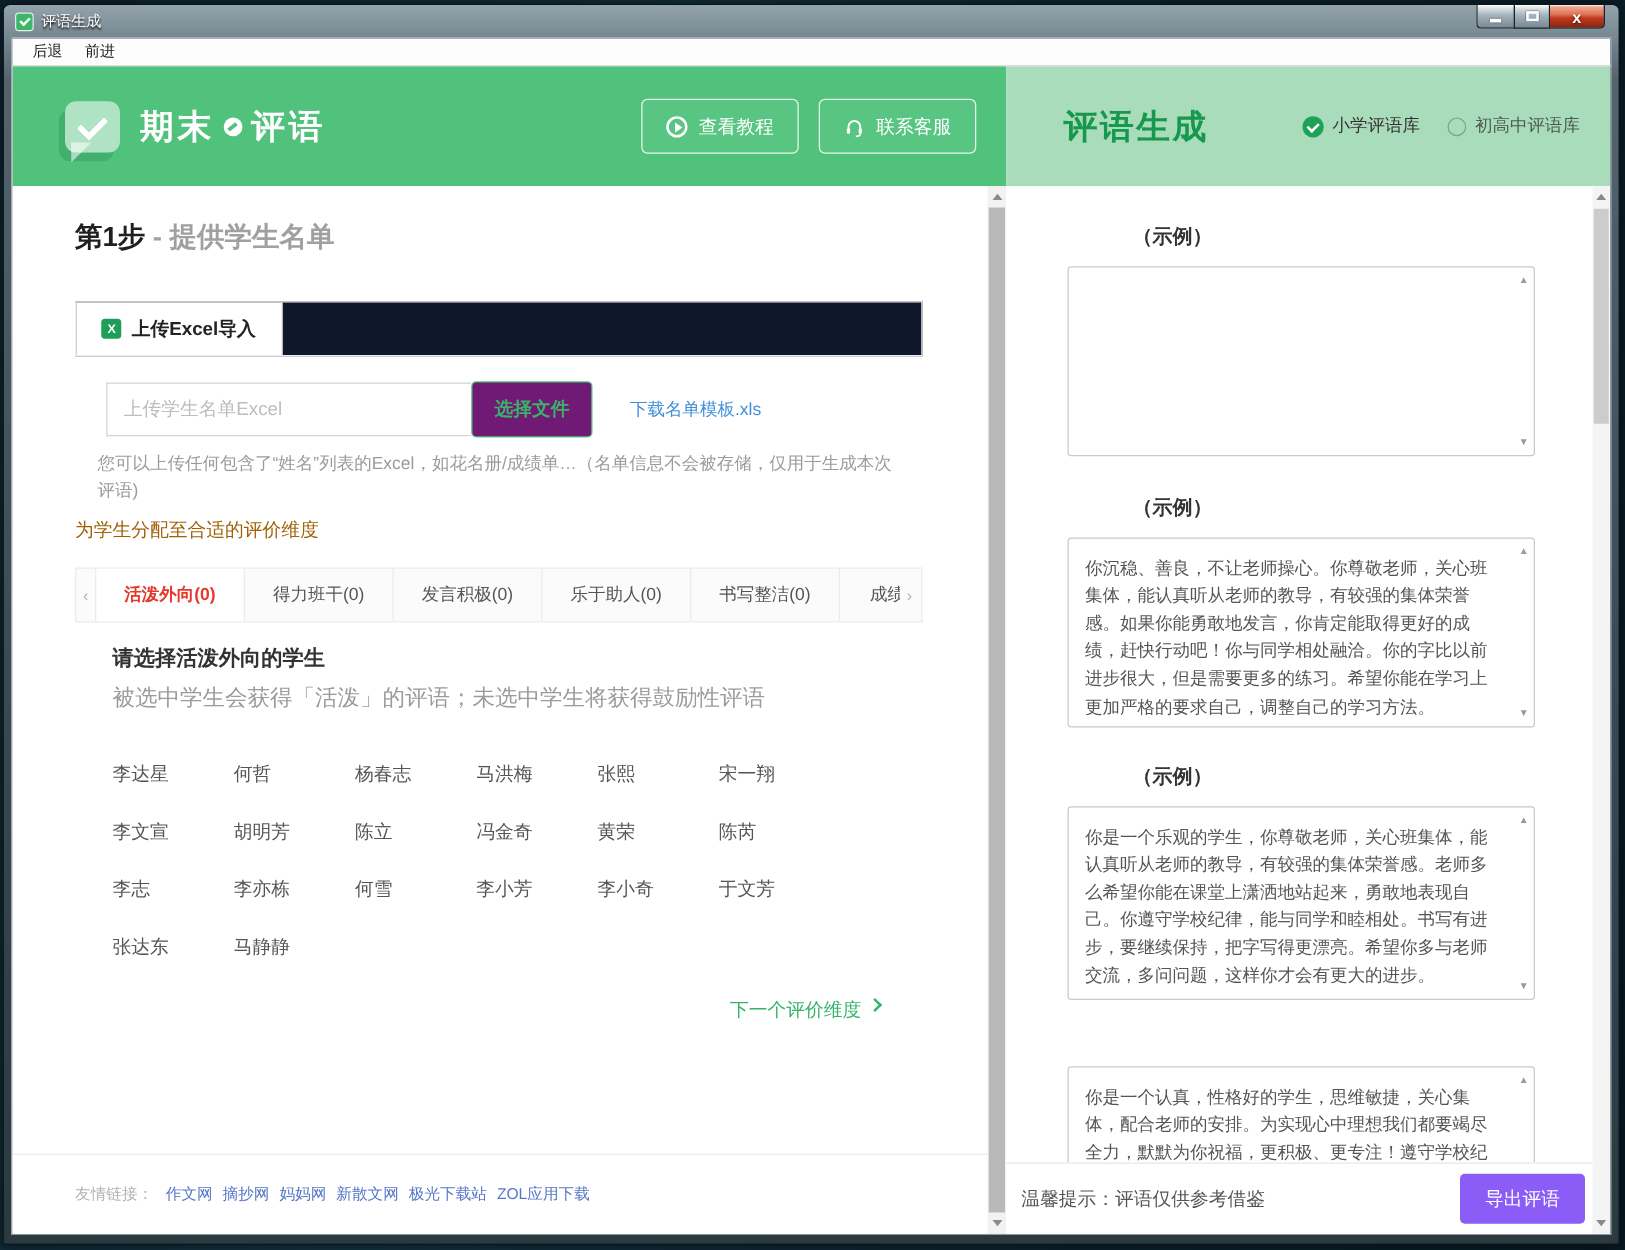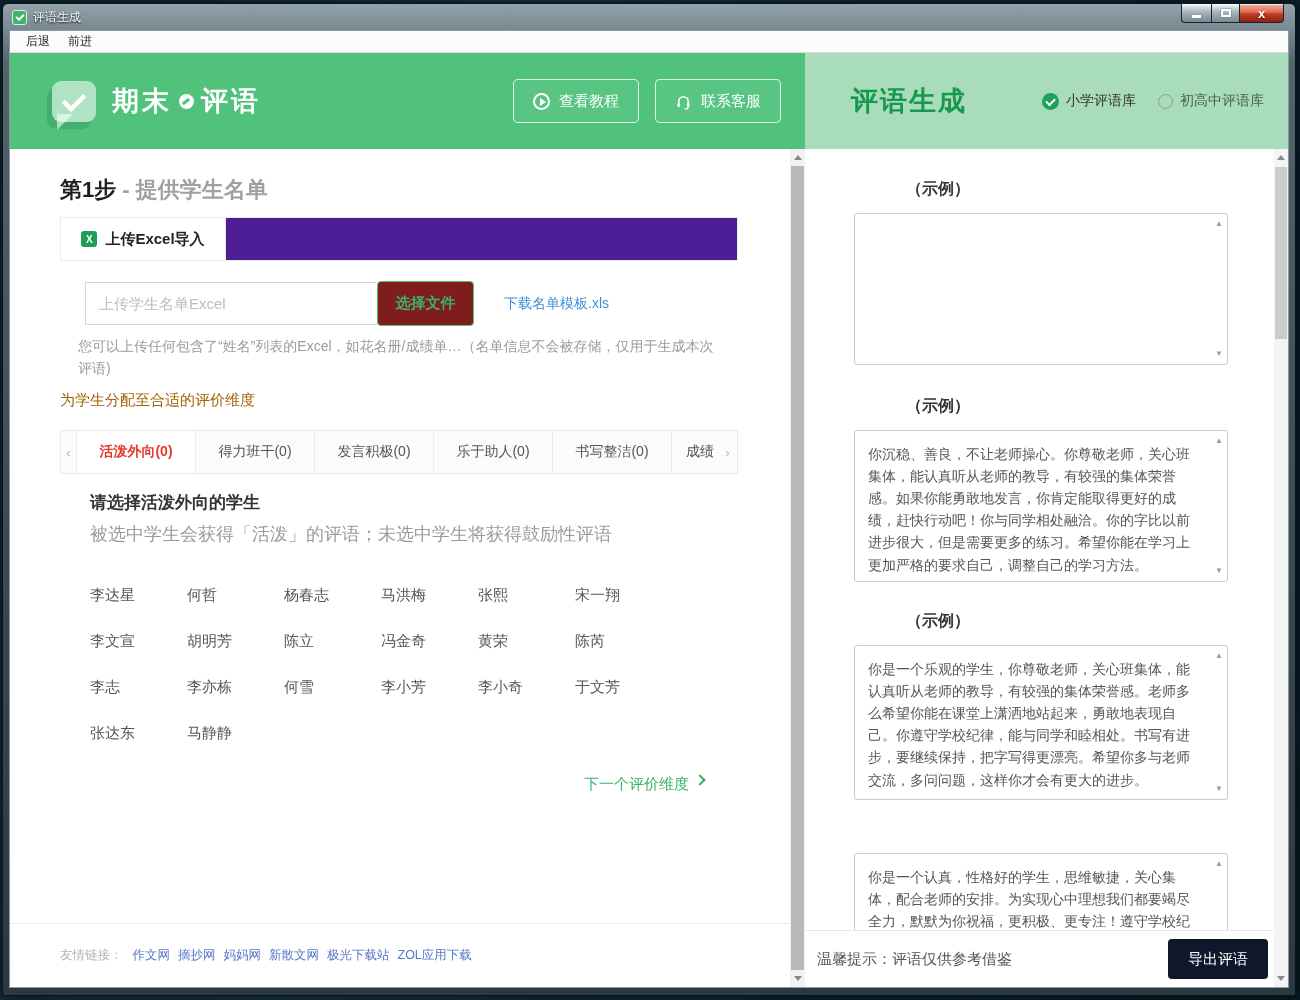--- a/index.html
+++ b/index.html
@@ -74,43 +74,43 @@
   .left-content{flex:1;position:relative;background:#fff;overflow:hidden;}
   .v-scrollbar{width:15px;background:#f2f2f2;position:relative;flex:0 0 auto;}
   .sb-arrow{position:absolute;left:0;right:0;display:flex;justify-content:center;}
   .arrow-up{top:5px;} .arrow-down{bottom:5px;}
   .tri-up{width:0;height:0;border:4px solid transparent;border-bottom:5px solid #8a8a8a;margin-top:-3px;}
   .tri-down{width:0;height:0;border:4px solid transparent;border-top:5px solid #8a8a8a;margin-bottom:-3px;}
   .left-sb-thumb{position:absolute;left:1px;right:1px;top:17px;bottom:17px;background:#b9b9b9;}
 
   .step-title{margin:26px 0 0 50px;font-size:22px;font-weight:bold;color:#1f1f1f;}
   .step-title .suffix{color:#a0a0a0;margin-left:6px;margin-top:16px;}
-  .import-tabs{margin:12px 0 0 50px;width:678px;height:44px;background:#4c1d95;border:1px solid #ebebeb;display:flex;}
+  .import-tabs{margin:36px 0 0 50px;width:678px;height:44px;background:#0f172a;border:1px solid #ebebeb;display:flex;}
   .imp-tab{width:165px;display:flex;align-items:center;justify-content:center;gap:8px;
     font-size:15px;color:#9a9a9a;border-right:1px solid #ebebeb;cursor:pointer;}
   .imp-tab.active{background:#fff;color:#222;font-weight:bold;}
   .excel-icon{width:16px;height:16px;background:#1f9e57;border-radius:3px;position:relative;}
   .excel-icon::after{content:"X";position:absolute;left:0;top:0;width:16px;height:16px;color:#fff;
     font-size:10px;font-weight:bold;display:flex;align-items:center;justify-content:center;}
   .upload-row{margin:20px 0 0 75px;display:flex;align-items:center;}
   .upload-input{width:292px;height:43px;border:1px solid #d4d4d4;border-right:none;padding:0 13px;
     font-size:15px;color:#333;outline:none;}
   .upload-input::placeholder{color:#bdbdbd;}
-  .choose-btn{width:97px;height:45px;background:#7f1d1d;border:1px solid #4fc37b;border-radius:4px;
+  .choose-btn{width:97px;height:45px;background:#701a75;border:1px solid #4fc37b;border-radius:4px;
     color:#3bb269;font-size:15px;font-weight:bold;cursor:pointer;}
   .template-link{margin-left:30px;font-size:14px;color:#3f8fd8;cursor:pointer;}
   .upload-hint{margin:10px 0 0 68px;width:648px;font-size:14px;color:#9b9b9b;line-height:1.55;}
   .step2-title{margin-top:74px;}
   .step-sub{margin:12px 14px 0 50px;font-size:15px;color:#a16207;}
   .dim-strip{margin:20px 0 0 50px;width:678px;height:44px;border:1px solid #ebebeb;background:#fbfbfb;display:flex;align-items:stretch;}
   .dim-arrow{width:15px;display:flex;align-items:center;justify-content:center;color:#b5b5b5;font-size:13px;cursor:pointer;}
   .dim-tab{width:119px;display:flex;align-items:center;justify-content:center;font-size:14px;color:#555;
     border-left:1px solid #ebebeb;cursor:pointer;white-space:nowrap;}
   .dim-tab.active{background:#fff;color:#e6392e;font-weight:bold;}
-  .dim-tab.partial{width:49px;overflow:hidden;justify-content:flex-start;padding-left:14px;}
+  .dim-tab.partial{width:49px;overflow:hidden;justify-content:flex-start;padding-left:24px;}
   .sel-heading{margin:17px 0 0 80px;font-size:17px;font-weight:bold;color:#333;}
   .sel-hint{margin:8px 0 0 80px;font-size:18px;color:#9b9b9b;}
   .names{margin:40px 0 0 80px;width:585px;display:grid;grid-template-columns:repeat(6,97px);row-gap:27px;}
   .name{font-size:15px;color:#555;cursor:pointer;}
   .next-row{margin:32px 0 0 50px;width:678px;text-align:right;padding-right:34px;}
   .next-link{color:#35b369;font-size:15px;cursor:pointer;display:inline-flex;align-items:flex-start;gap:7px;}
   .chev-right{width:8px;height:8px;border-top:2px solid #35b369;border-right:2px solid #35b369;transform:rotate(45deg);margin-top:1px;}
   .footer-wrap{position:absolute;left:0;right:0;bottom:0;height:64px;border-top:1px solid #ececec;
     display:flex;align-items:center;padding-left:50px;background:#fff;}
   .footer-label{font-size:12.5px;color:#b3b3b3;margin-right:10px;}
@@ -124,21 +124,21 @@
   .sample-label{margin-left:52px;font-size:16px;font-weight:bold;color:#333;}
   .sample-box{margin-top:13px;height:152px;border:1px solid #c9c9c9;border-radius:3px;background:#fff;
     padding:12px 26px 12px 13px;font-size:14px;color:#555;line-height:1.58;position:relative;overflow:hidden;}
   .g3 .sample-box{height:155px;}
   .g4 .sample-box{margin-top:0;height:230px;}
   .box-sb{position:absolute;right:4px;font-size:8px;color:#9a9a9a;cursor:pointer;line-height:1;}
   .box-sb.up{top:6px;} .box-sb.down{bottom:6px;}
   .bottom-bar{position:absolute;left:0;right:14px;bottom:0;height:57px;background:#fff;border-top:1px solid #e8e8e8;
     display:flex;align-items:center;padding:0 6px 0 12px;}
   .tip{font-size:15px;color:#555;}
-  .export-btn{margin-left:auto;width:100px;height:40px;background:#0f172a;border:none;border-radius:4px;
+  .export-btn{margin-left:auto;width:100px;height:40px;background:#8b5cf6;border:none;border-radius:4px;
     color:#fff;font-size:15px;cursor:pointer;}
   .right-sb{position:absolute;right:0;top:0;bottom:0;width:14px;background:#f4f4f4;}
   .right-sb-thumb{position:absolute;left:1px;right:1px;top:18px;height:172px;background:#ccc;}
 </style>
 </head>
 <body>
 
 <div class="window">
   <div class="titlebar">
     <span class="app-icon"></span>

